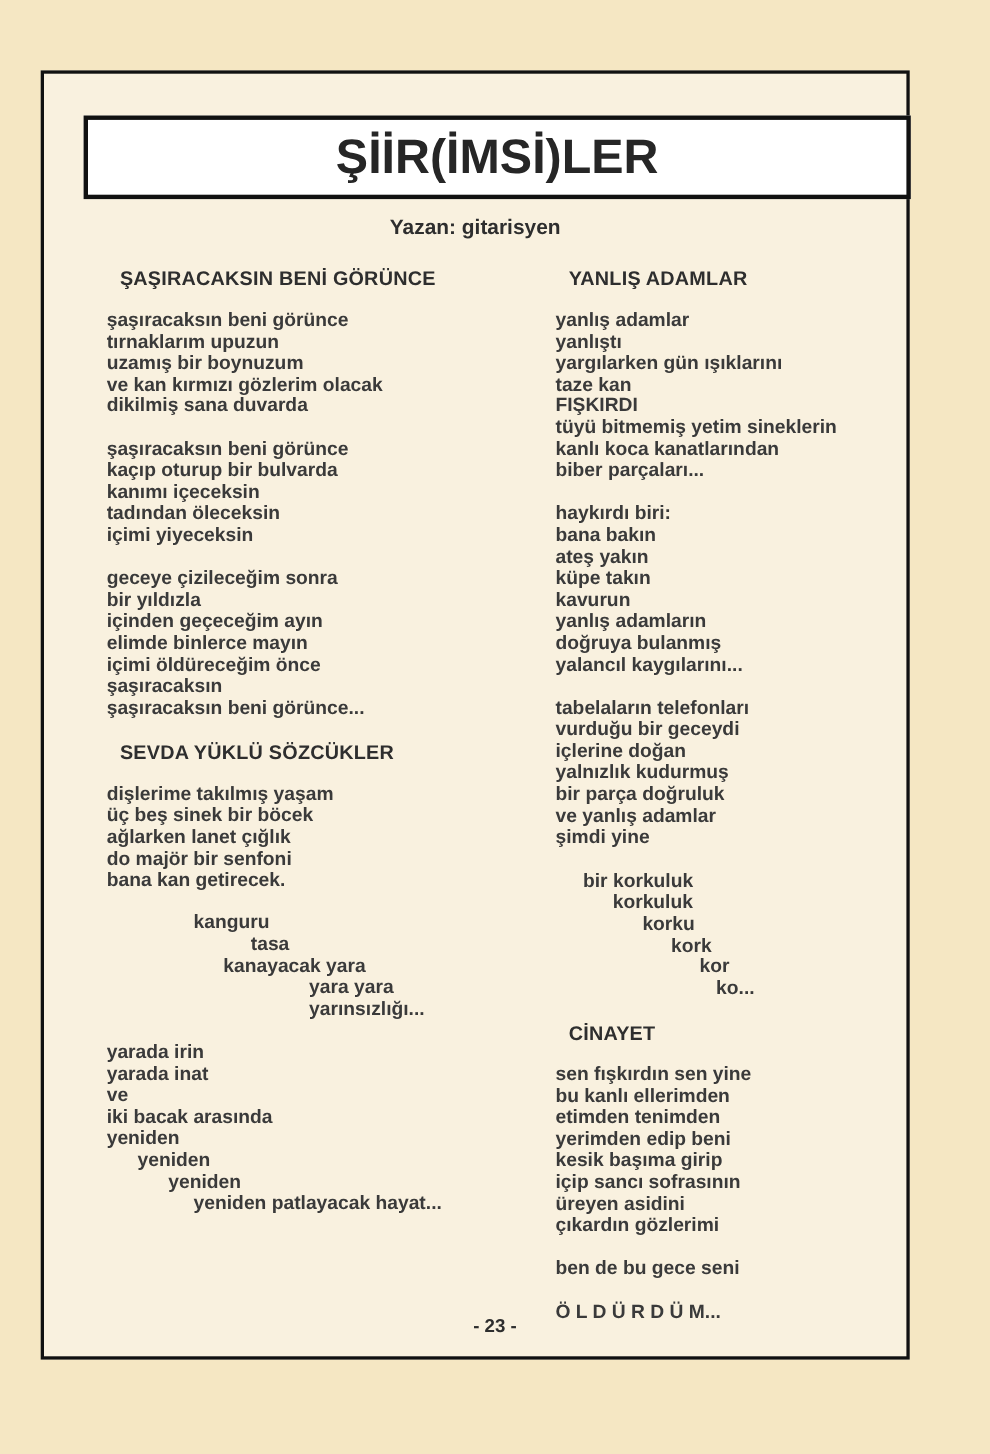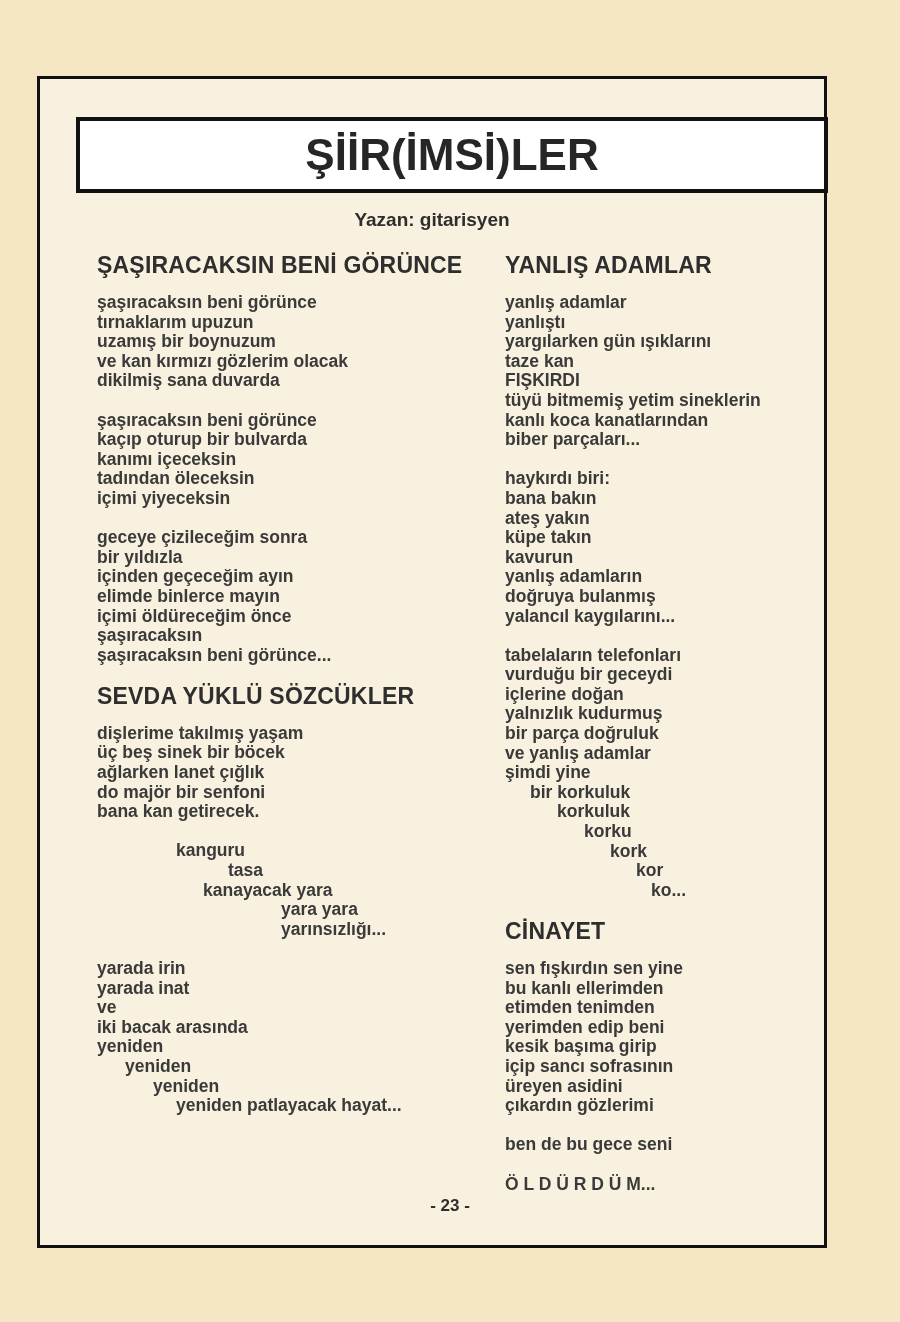--- a/index.html
+++ b/index.html
@@ -12,21 +12,21 @@
   }
   html,body{margin:0;padding:0;}
   body{
     width:900px;height:1322px;position:relative;overflow:hidden;
     background:var(--outer-bg);
     font-family:"Liberation Sans", sans-serif;
     font-weight:700;
     -webkit-font-smoothing:antialiased;
   }
   .frame{
-    position:absolute;left:37px;top:76px;width:790px;height:1172px;
+    position:absolute;left:37px;top:64px;width:790px;height:1172px;
     box-sizing:border-box;border:3px solid var(--border);
     background:var(--inner-bg);
   }
   .title-box{
     position:absolute;left:36px;top:38px;width:752px;height:76px;
     box-sizing:border-box;border:4px solid var(--border);
     background:var(--title-bg);
     display:flex;align-items:center;justify-content:center;
   }
   .title-box h1{
@@ -34,21 +34,21 @@
     color:#262626;font-weight:700;white-space:nowrap;
   }
   .byline{
     position:absolute;left:0;top:130px;width:100%;text-align:center;
     font-size:19px;color:var(--heading);
   }
   .col{position:absolute;top:175px;}
   .col-left{left:57px;width:400px;}
   .col-right{left:465px;width:370px;}
   .poem-heading{
-    margin:0 0 17px 0;font-size:23px;line-height:22px;
+    margin:0 0 17px 12px;font-size:18px;line-height:22px;
     letter-spacing:0.2px;color:var(--heading);font-weight:700;white-space:nowrap;
   }
   .col-left .poem + .poem{margin-top:16px;}
   .col-right .poem + .poem{margin-top:2px;}
   .stanza{margin-bottom:19.6px;}
   .line{
     font-size:17.5px;line-height:19.6px;color:var(--text);
     white-space:pre;
   }
   .page-number{
@@ -143,21 +143,21 @@
           <div class="line">yalancıl kaygılarını...</div>
         </div>
         <div class="stanza">
           <div class="line">tabelaların telefonları</div>
           <div class="line">vurduğu bir geceydi</div>
           <div class="line">içlerine doğan</div>
           <div class="line">yalnızlık kudurmuş</div>
           <div class="line">bir parça doğruluk</div>
           <div class="line">ve yanlış adamlar</div>
           <div class="line">şimdi yine</div>
-          <div class="line" style="padding-left: 25px;">bir korkuluk</div>
+          <div class="line" style="padding-left: 25px; margin-top: 20px;">bir korkuluk</div>
           <div class="line" style="padding-left: 52px;">korkuluk</div>
           <div class="line" style="padding-left: 79px;">korku</div>
           <div class="line" style="padding-left: 105px;">kork</div>
           <div class="line" style="padding-left: 131px;">kor</div>
           <div class="line" style="padding-left: 146px;">ko...</div>
         </div>
       </section>
       <section class="poem">
         <h2 class="poem-heading">CİNAYET</h2>
         <div class="stanza">

